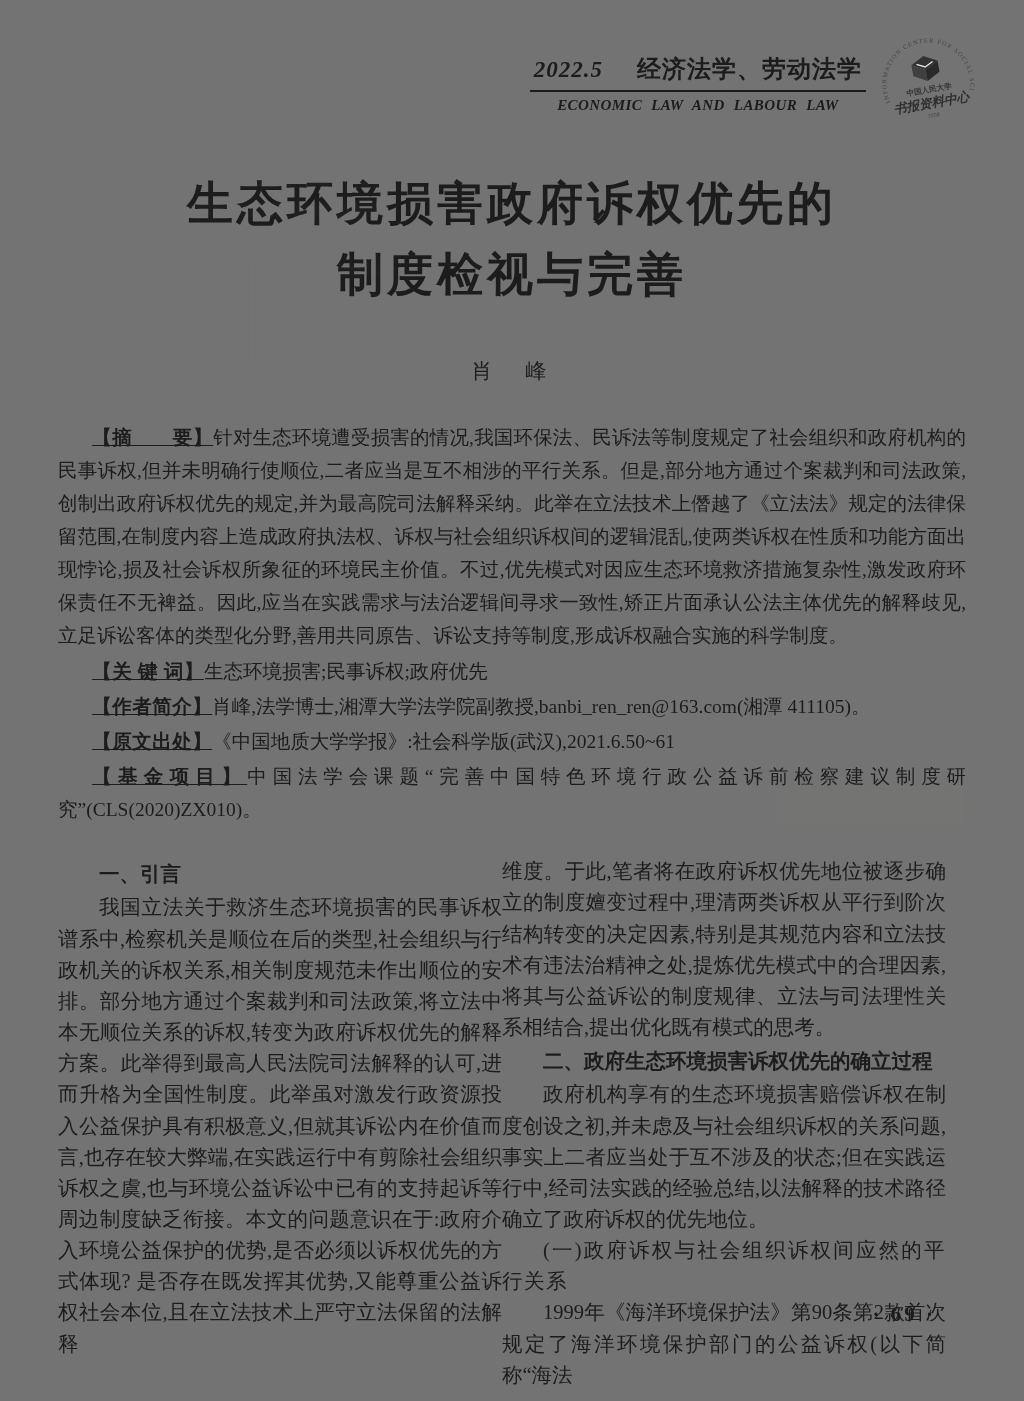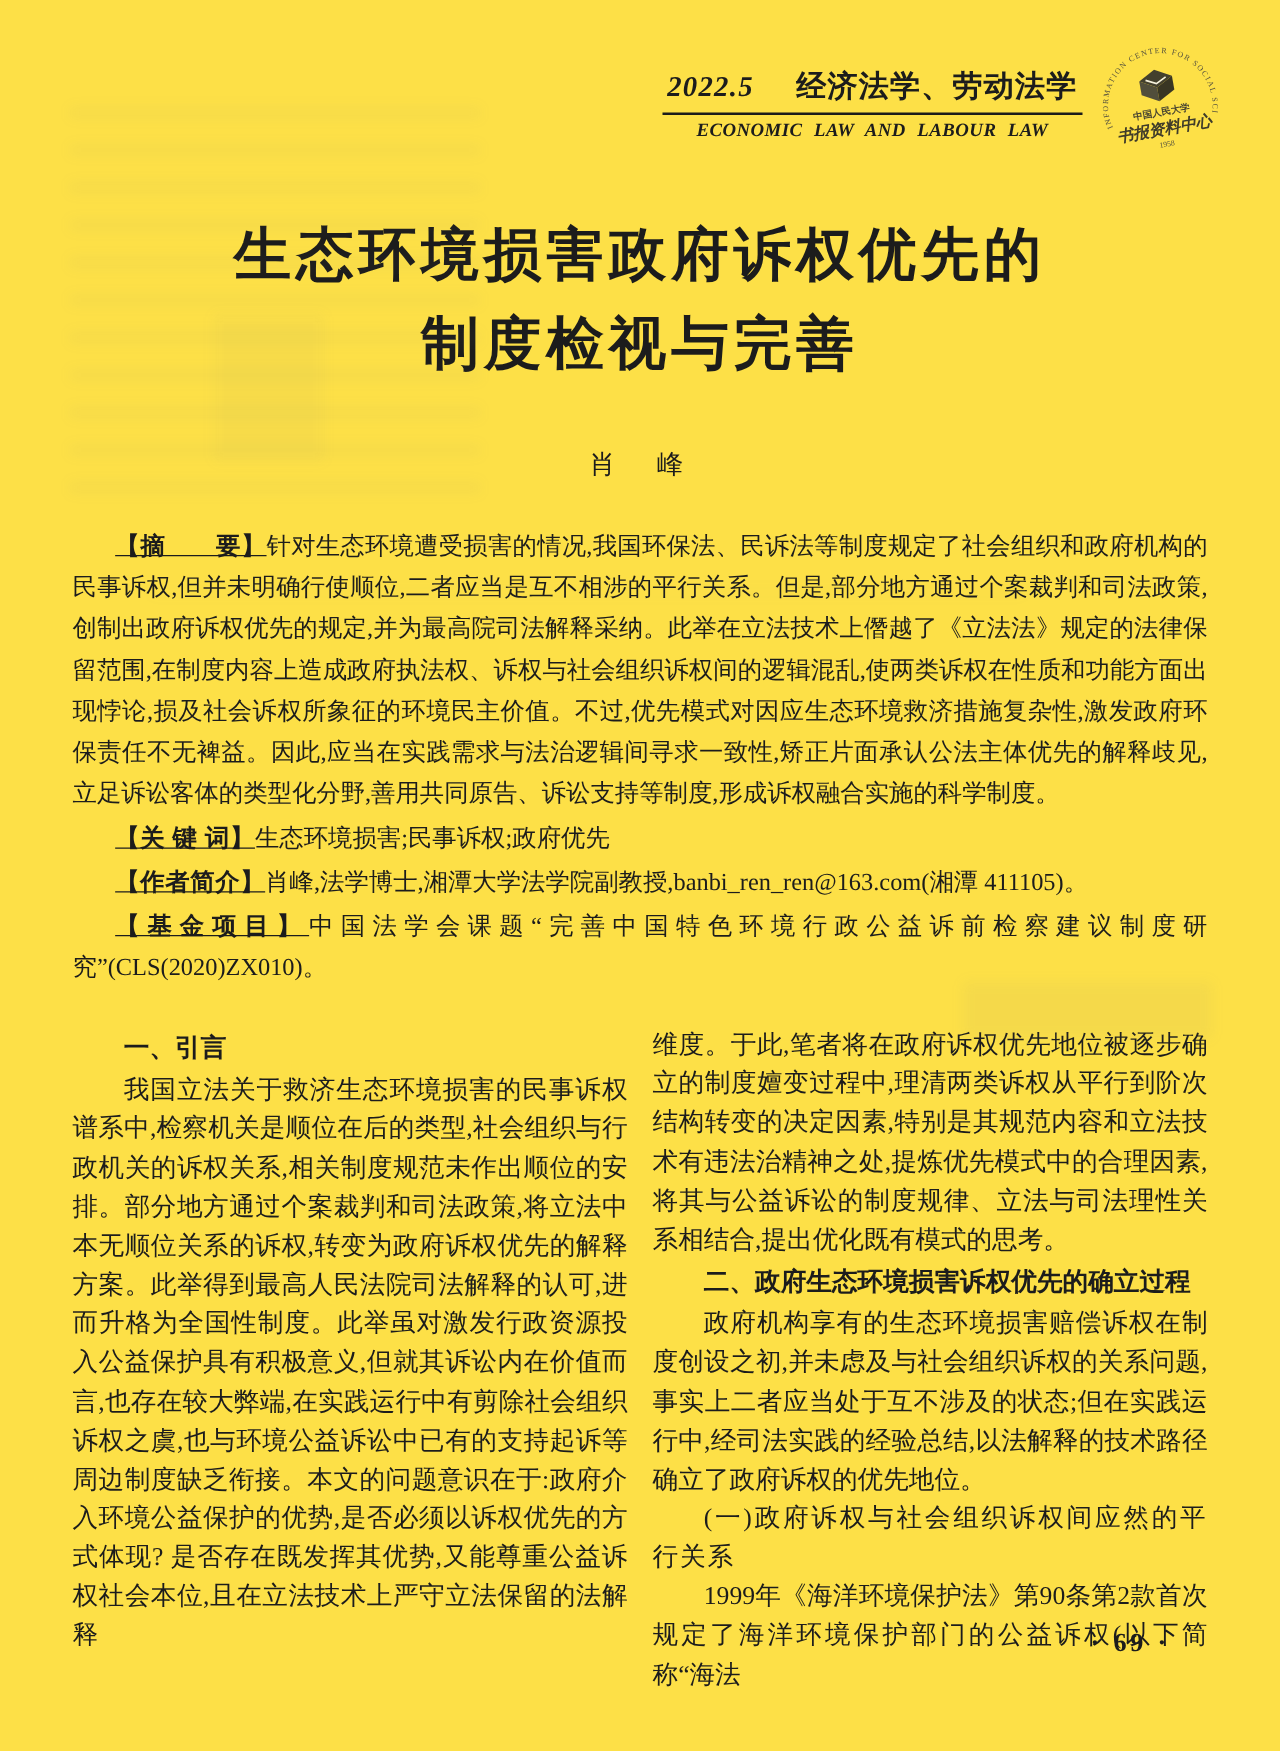--- a/index.html
+++ b/index.html
@@ -1,20 +1,20 @@
 <!DOCTYPE html>
 <html><head>
 <meta charset="utf-8">
 <style>
   html,body{margin:0;padding:0;background:#e8e6e1;}
   .page{
     position:relative;
     width:1024px;height:1401px;
     margin:0 auto;
-    background:#fde047;
+    background:#737373;
     color:#1c1c1c;
     font-family:"Liberation Serif","DejaVu Serif",serif;
     overflow:hidden;
   }
   
   .smudge{position:absolute;pointer-events:none;filter:blur(5px);opacity:.55;}
   .s1{left:55px;top:85px;width:330px;height:330px;
       background:repeating-linear-gradient(180deg,rgba(130,128,122,.10) 0 10px,rgba(0,0,0,0) 10px 30px);}
   .s2{left:770px;top:785px;width:200px;height:46px;background:rgba(130,128,122,.12);}
   .s3{left:120px;top:470px;width:700px;height:8px;background:rgba(130,128,122,.05);}
@@ -54,21 +54,21 @@
   .meta{
     margin:36px 58px 0 58px;
     font-size:19.5px;line-height:1.7;
     text-align:justify;
   }
   .meta p{margin:0 0 2px 0;text-indent:1.75em;}
   .meta .lbl{font-family:"Liberation Sans","DejaVu Sans",sans-serif;font-weight:bold;letter-spacing:.5px;text-decoration:underline;}
 
   
   .columns{
-    display:flex;gap:20px;
+    display:flex;
     margin:30px 58px 0 58px;
     font-size:20.5px;line-height:1.52;
   }
   .col{width:444px;text-align:justify;}
   .col p{margin:0;text-indent:2em;}
   .col p.cont{text-indent:0;}
   .col h3{
     margin:2px 0 3px 0;
     font-size:20.5px;font-weight:bold;
     font-family:"Liberation Sans","DejaVu Sans",sans-serif;
@@ -127,20 +127,23 @@
     <p>
       <span class="lbl">【摘　　要】</span><span>针对生态环境遭受损害的情况,我国环保法、民诉法等制度规定了社会组织和政府机构的民事诉权,但并未明确行使顺位,二者应当是互不相涉的平行关系。但是,部分地方通过个案裁判和司法政策,创制出政府诉权优先的规定,并为最高院司法解释采纳。此举在立法技术上僭越了《立法法》规定的法律保留范围,在制度内容上造成政府执法权、诉权与社会组织诉权间的逻辑混乱,使两类诉权在性质和功能方面出现悖论,损及社会诉权所象征的环境民主价值。不过,优先模式对因应生态环境救济措施复杂性,激发政府环保责任不无裨益。因此,应当在实践需求与法治逻辑间寻求一致性,矫正片面承认公法主体优先的解释歧见,立足诉讼客体的类型化分野,善用共同原告、诉讼支持等制度,形成诉权融合实施的科学制度。</span>
     </p>
     <p>
       <span class="lbl">【关 键 词】</span><span>生态环境损害;民事诉权;政府优先</span>
     </p>
     <p>
       <span class="lbl">【作者简介】</span><span>肖峰,法学博士,湘潭大学法学院副教授,banbi_ren_ren@163.com(湘潭 411105)。</span>
     </p>
     <p>
+      <span class="lbl">【原文出处】</span><span>《中国地质大学学报》:社会科学版(武汉),2021.6.50~61</span>
+    </p>
+    <p>
       <span class="lbl">【基金项目】</span><span>中国法学会课题“完善中国特色环境行政公益诉前检察建议制度研究”(CLS(2020)ZX010)。</span>
     </p>
   </div>
 
   <div class="columns">
     <div class="col">
       <h3>一、引言</h3>
       <p>我国立法关于救济生态环境损害的民事诉权谱系中,检察机关是顺位在后的类型,社会组织与行政机关的诉权关系,相关制度规范未作出顺位的安排。部分地方通过个案裁判和司法政策,将立法中本无顺位关系的诉权,转变为政府诉权优先的解释方案。此举得到最高人民法院司法解释的认可,进而升格为全国性制度。此举虽对激发行政资源投入公益保护具有积极意义,但就其诉讼内在价值而言,也存在较大弊端,在实践运行中有剪除社会组织诉权之虞,也与环境公益诉讼中已有的支持起诉等周边制度缺乏衔接。本文的问题意识在于:政府介入环境公益保护的优势,是否必须以诉权优先的方式体现? 是否存在既发挥其优势,又能尊重公益诉权社会本位,且在立法技术上严守立法保留的法解释</p>
     </div>
     <div class="col">

